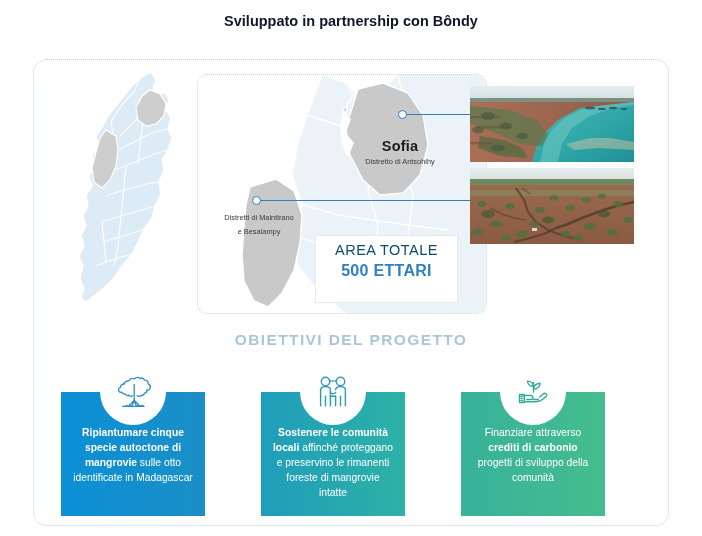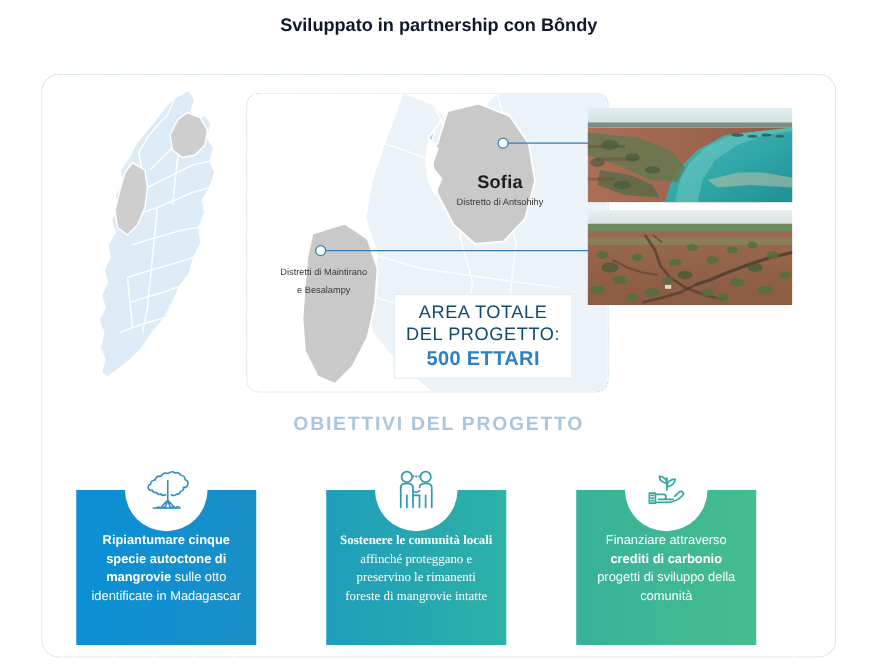--- a/index.html
+++ b/index.html
@@ -189,21 +189,21 @@
     width: 144px;
     height: 124px;
     color: #ffffff;
     box-sizing: border-box;
     padding: 34px 11px 0 11px;
     text-align: center;
     font-size: 10.3px;
     line-height: 1.45;
   }
   .card-1 { left: 0;    background: linear-gradient(to right, #0b8fd6, #1b8fc6); }
-  .card-2 { left: 200px; background: linear-gradient(to right, #1f9dbb, #2eb1a6); font-family: Liberation Serif, serif; }
+  .card-2 { left: 200px; background: linear-gradient(to right, #1f9dbb, #2eb1a6); }
   .card-3 { left: 400px; background: linear-gradient(to right, #37b29a, #45bd8e); }
 
   .icon-circle {
     position: absolute;
     top: -33px;
     left: 50%;
     margin-left: -33px;
     width: 66px; height: 66px;
     border-radius: 50%;
     background: #ffffff;
@@ -291,21 +291,20 @@
   <div class="place-sub">Distretto di Antsohihy</div>
 </div>
 
 <div class="place" style="left:196px; top:211px; width:126px;">
   <div class="place-sub">Distretti di Maintirano</div>
   <div class="place-sub" style="margin-top:4px;">e Besalampy</div>
 </div>
 
 <div class="area-box">
   <div class="area-l1">AREA TOTALE</div>
-  <div class="area-l2">DEL PROGETTO:</div>
   <div class="area-val">500 ETTARI</div>
 </div>
 
 <div class="photo photo-1">
   <svg width="164" height="76" viewBox="0 0 164 76">
     <defs>
       <linearGradient id="sky1" x1="0" y1="0" x2="0" y2="1">
         <stop offset="0%" stop-color="#e4eef0"></stop>
         <stop offset="100%" stop-color="#cfdfe0"></stop>
       </linearGradient>

